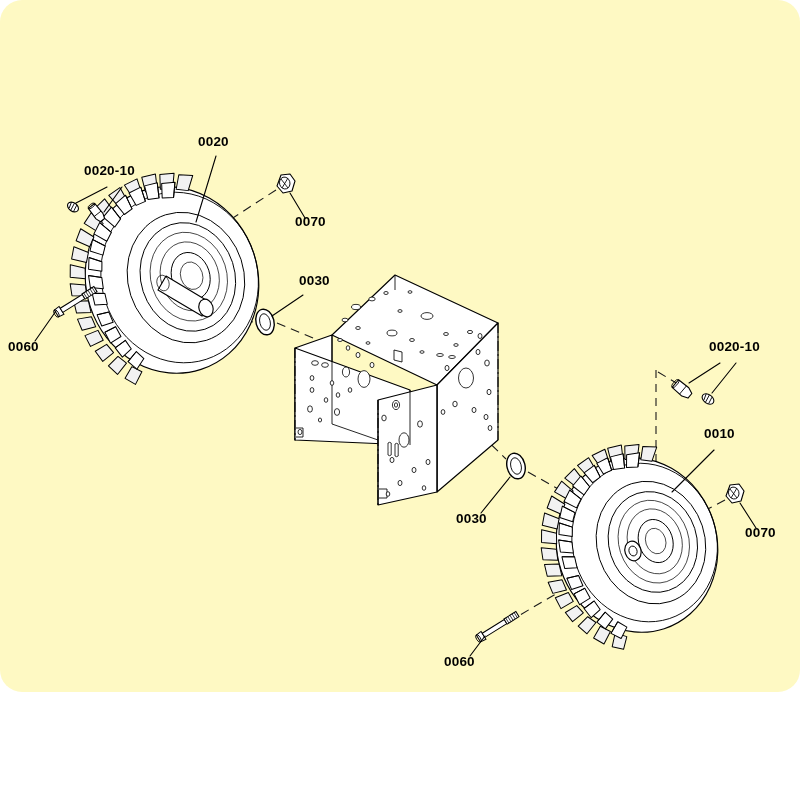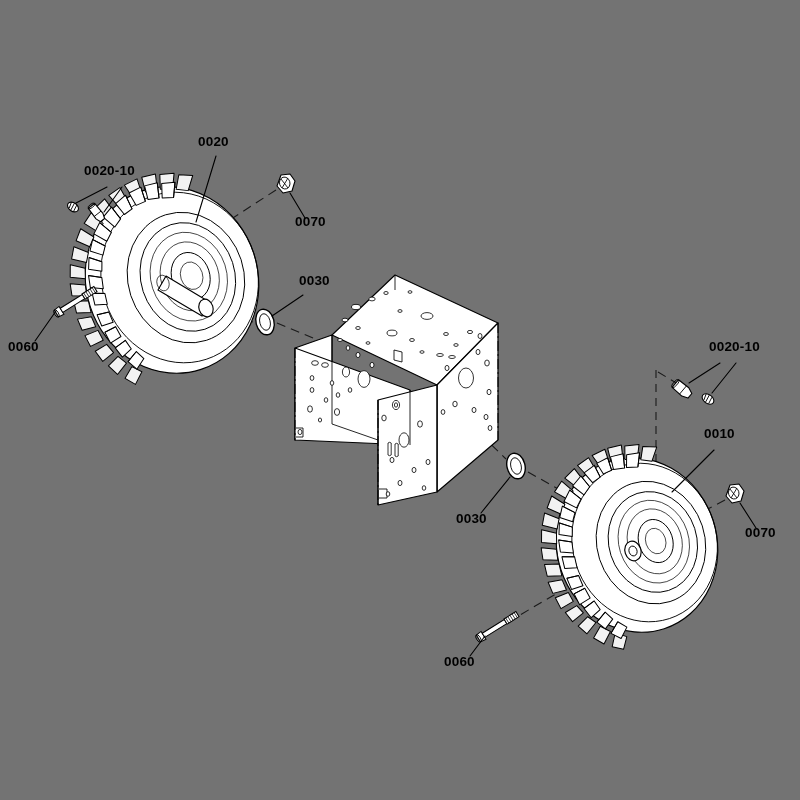--- a/index.html
+++ b/index.html
@@ -10,22 +10,23 @@
   }
   body {
     width: 800px;
     height: 800px;
     overflow: hidden;
     font-family: "Liberation Sans", sans-serif;
   }
   #diagram-root {
     position: relative;
     width: 800px;
-    height: 800px;
-    background: #737373;
+    height: 692px;
+    background: #fef9c3;
+    border-radius: 22px;
   }
   svg#parts-svg {
     display: block;
     width: 800px;
     height: 800px;
   }
   .callout-label {
     font-family: "Liberation Sans", sans-serif;
     font-weight: bold;
     font-size: 13.5px;

